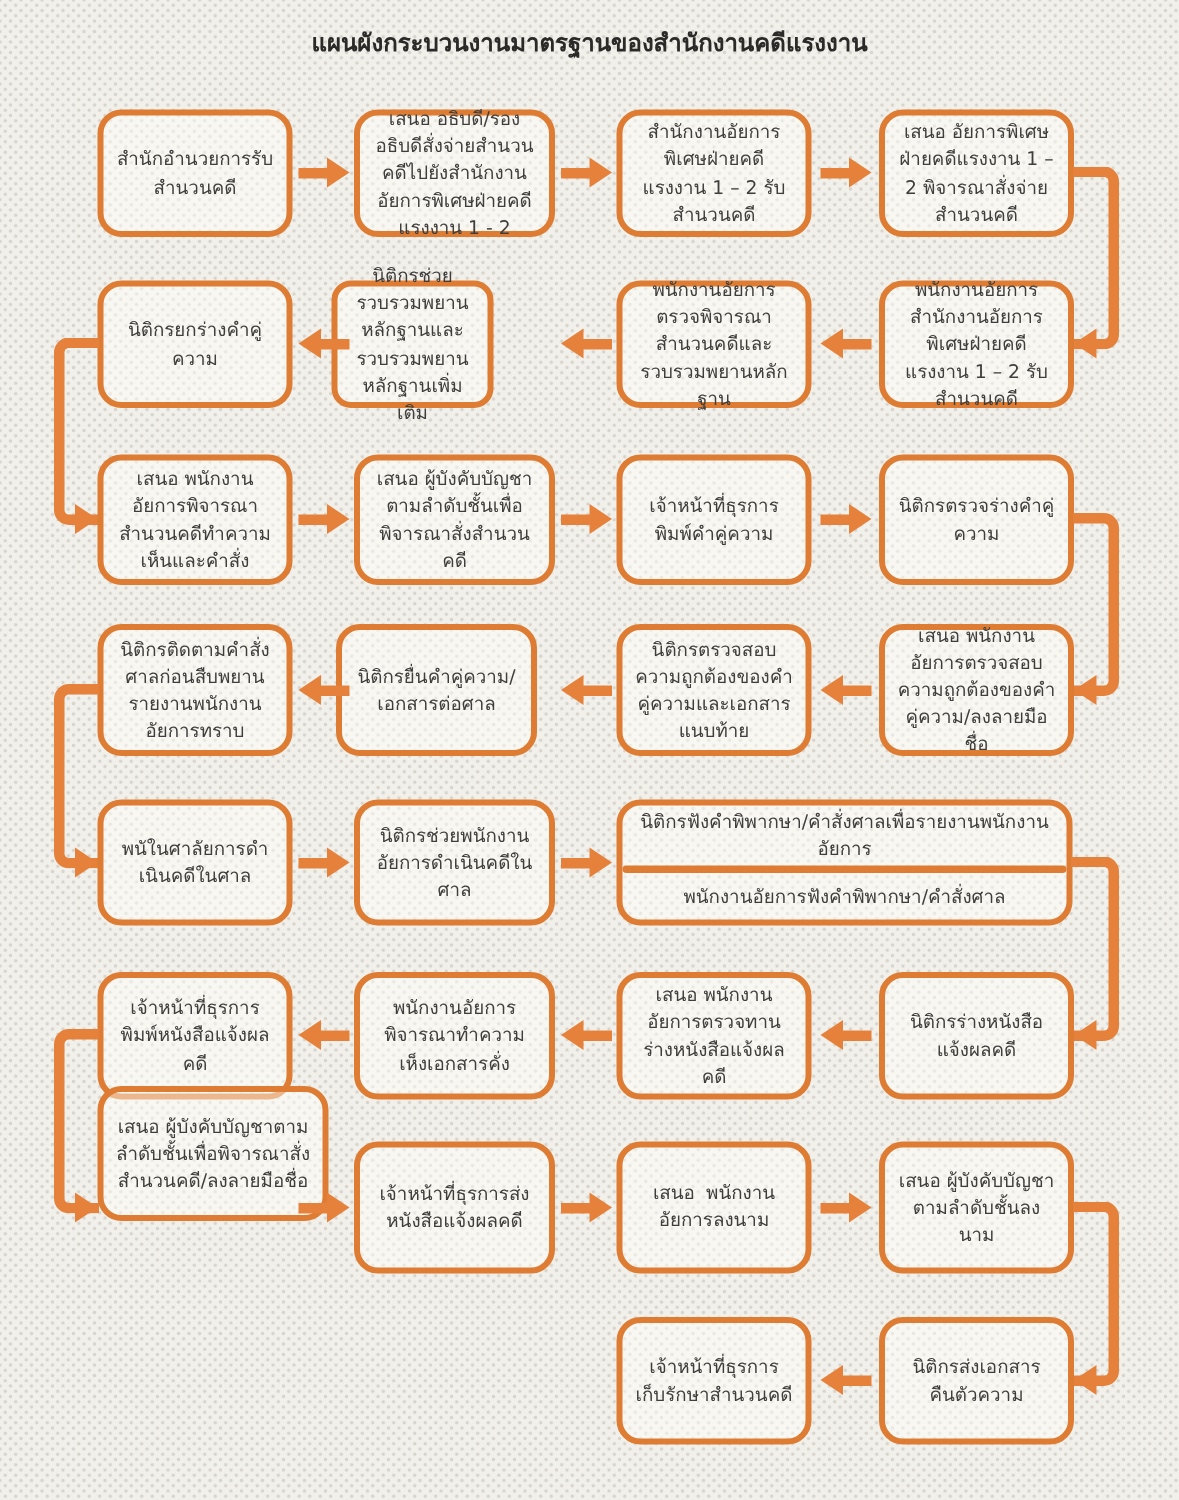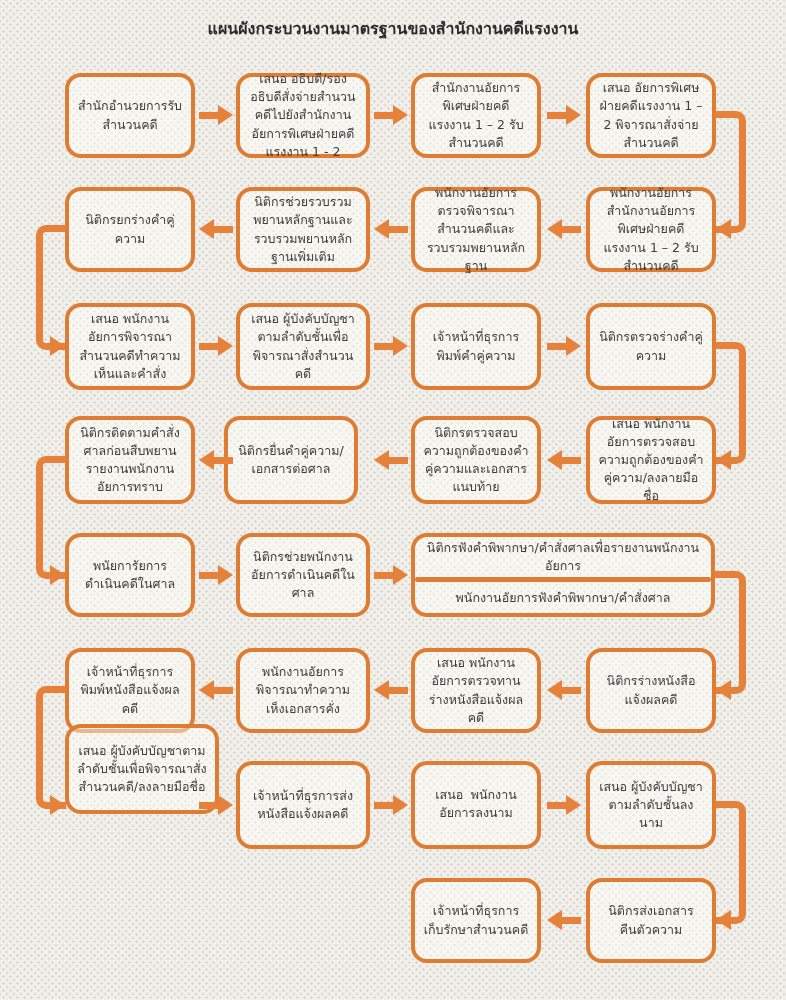--- a/index.html
+++ b/index.html
@@ -82,21 +82,21 @@
   <div class="box" style="left:586px;top:187px;width:130px;height:85px;">พนักงานอัยการสำนักงานอัยการพิเศษฝ่ายคดีแรงงาน 1 – 2 รับสำนวนคดี</div>
   <div class="harrow dir-left" style="left:547px;top:219px;">
       <div class="shaft"></div>
       <div class="head"></div>
     </div>
   <div class="box" style="left:411px;top:187px;width:130px;height:85px;">พนักงานอัยการตรวจพิจารณาสำนวนคดีและรวบรวมพยานหลักฐาน</div>
   <div class="harrow dir-left" style="left:374px;top:219px;">
       <div class="shaft"></div>
       <div class="head"></div>
     </div>
-  <div class="box" style="left:236px;top:187px;width:134px;height:85px;">นิติกรช่วยรวบรวมพยานหลักฐานและรวบรวมพยานหลักฐานเพิ่มเติม</div>
+  <div class="box" style="left:221px;top:187px;width:108px;height:85px;border-radius:13px;">นิติกรช่วยรวบรวมพยานหลักฐานและรวบรวมพยานหลักฐานเพิ่มเติม</div>
   <div class="harrow dir-left" style="left:199px;top:219px;">
       <div class="shaft"></div>
       <div class="head"></div>
     </div>
   <div class="box" style="left:65px;top:187px;width:130px;height:85px;">นิติกรยกร่างคำคู่ความ</div>
 
   <div class="elb elb-l" style="left:36px;top:225px;width:30px;height:125px;"></div>
   <div class="tri tri-r" style="left:50px;top:336px;"></div>
 
   <div class="box" style="left:65px;top:303px;width:130px;height:87px;">เสนอ พนักงานอัยการพิจารณาสำนวนคดีทำความเห็นและคำสั่ง</div>
@@ -132,21 +132,21 @@
   <div class="box" style="left:224px;top:416px;width:134px;height:88px;">นิติกรยื่นคำคู่ความ/เอกสารต่อศาล</div>
   <div class="harrow dir-left" style="left:199px;top:450px;">
       <div class="shaft"></div>
       <div class="head"></div>
     </div>
   <div class="box" style="left:65px;top:416px;width:130px;height:88px;">นิติกรติดตามคำสั่งศาลก่อนสืบพยานรายงานพนักงานอัยการทราบ</div>
 
   <div class="elb elb-l" style="left:36px;top:456px;width:30px;height:123px;"></div>
   <div class="tri tri-r" style="left:50px;top:565px;"></div>
 
-  <div class="box" style="left:65px;top:533px;width:130px;height:84px;">พนัยการัยการดำเนินคดีในศาล</div>
+  <div class="box" style="left:65px;top:533px;width:130px;height:84px;">พนัในศาลัยการดำเนินคดีในศาล</div>
   <div class="harrow dir-right" style="left:199px;top:565px;">
       <div class="shaft"></div>
       <div class="head"></div>
     </div>
   <div class="box" style="left:236px;top:533px;width:134px;height:84px;">นิติกรช่วยพนักงานอัยการดำเนินคดีในศาล</div>
   <div class="harrow dir-right" style="left:374px;top:565px;">
       <div class="shaft"></div>
       <div class="head"></div>
     </div>
   <div class="box wide" style="left:411px;top:533px;width:304px;height:84px;">

